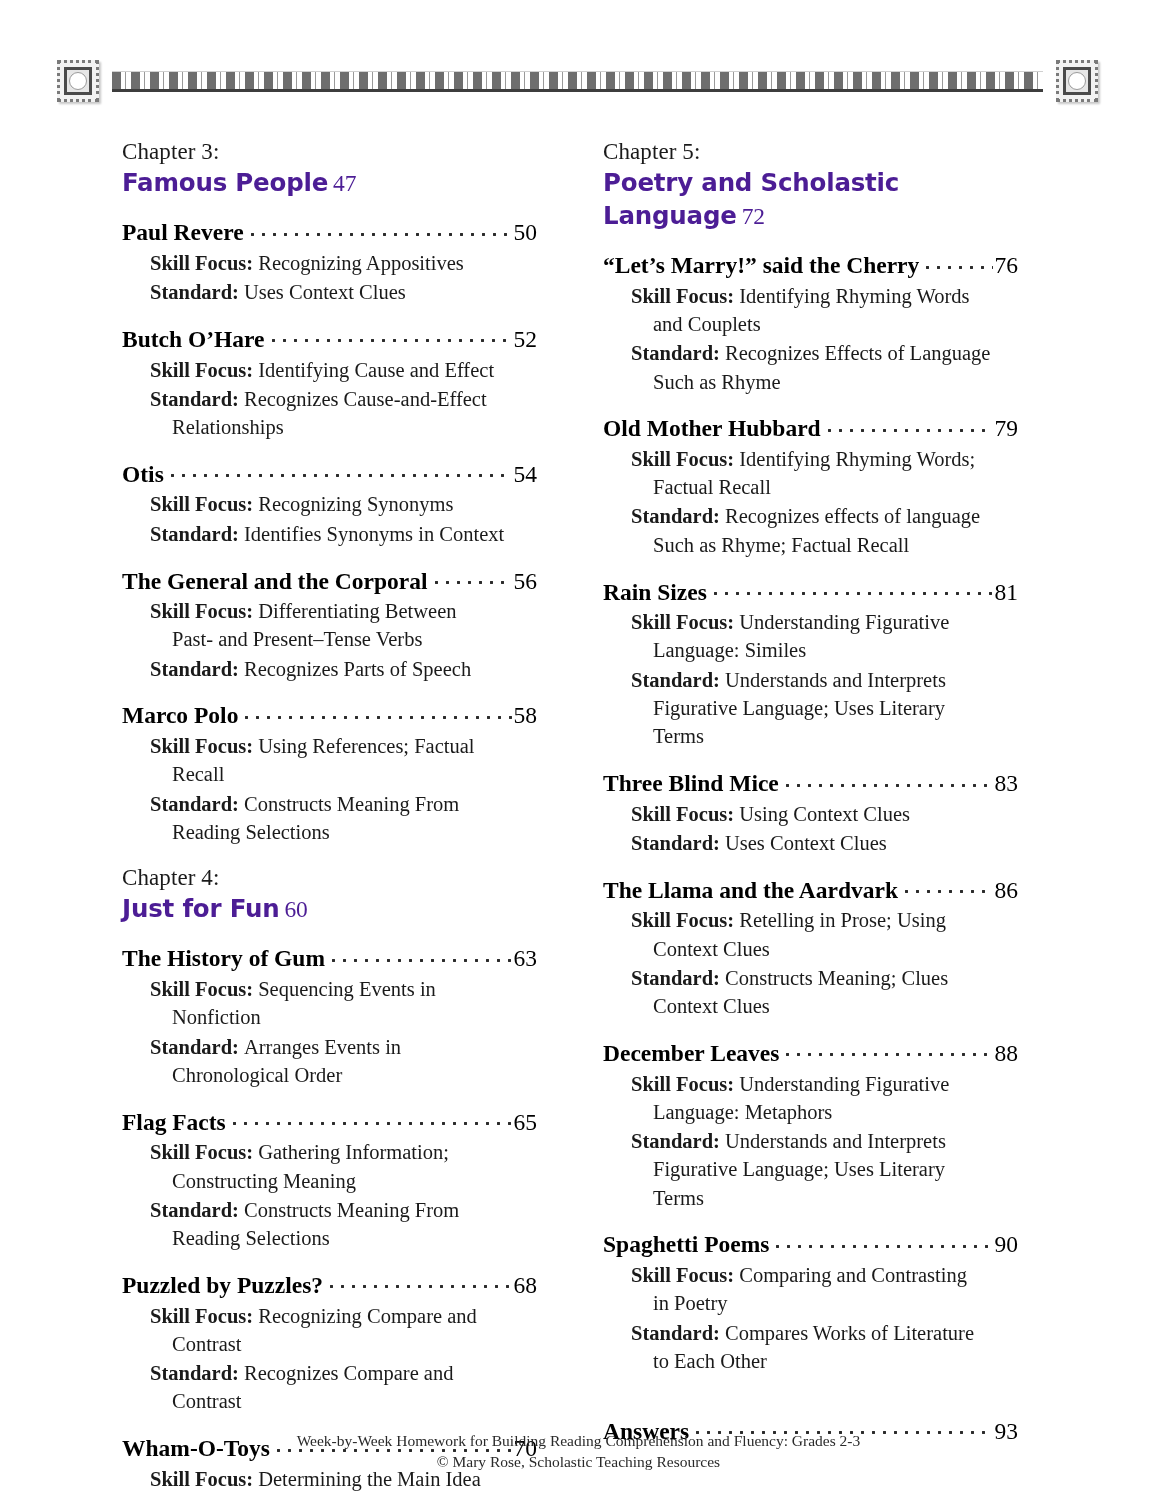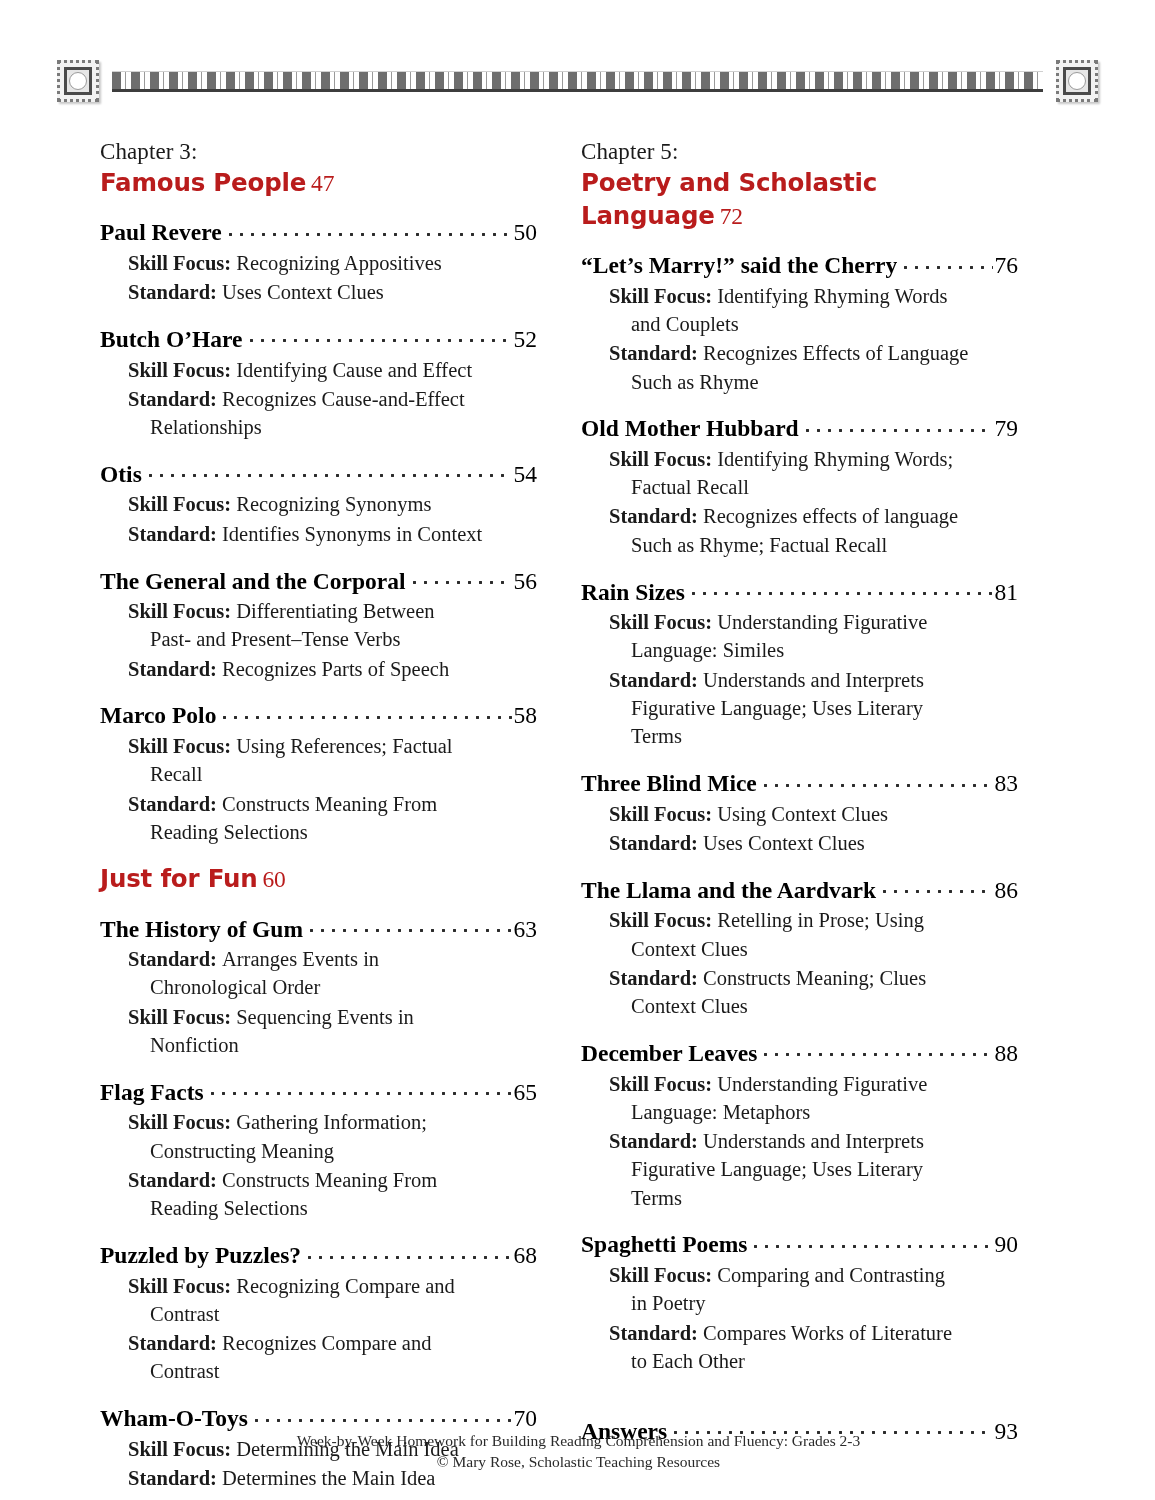--- a/index.html
+++ b/index.html
@@ -99,26 +99,26 @@
     line-height: 1.30;
     letter-spacing: 0.1px;
     color: #1a1a1a;
   }
   .chapter-title-row {
     font-family: "DejaVu Sans", sans-serif;
     font-size: 24.5px;
     font-weight: bold;
     letter-spacing: -0.2px;
     line-height: 1.34;
-    color: #b91c1c;
+    color: #4c1d95;
   }
   .chapter-title-row .title-text { white-space: pre-wrap; }
 
   
-  .entry { margin-top: 17px; }
+  .entry { margin-top: 17px; margin-left: 22px; }
   .entry-line {
     display: flex;
     align-items: baseline;
     font-family: "Liberation Serif", serif;
     font-size: 23.5px;
     font-weight: bold;
     line-height: 1.26;
     color: #000;
   }
   .entry-line .name { white-space: pre; }
@@ -243,30 +243,31 @@
       <div class="entry">
         <div class="entry-line">
           <span class="name">Marco Polo</span>
           <span class="leader"></span>
           <span class="pageno">58</span>
         </div>
         <div class="detail"><span class="lbl">Skill Focus: </span><span>Using References; Factual</span><span class="cont">Recall</span></div>
         <div class="detail"><span class="lbl">Standard: </span><span>Constructs Meaning From</span><span class="cont">Reading Selections</span></div>
       </div>
       <div class="entry chapter-block">
+        <div class="chapter-kicker">Chapter 4:</div>
         <div class="chapter-title-row"><span class="title-text">Just for Fun</span><span class="leader"></span><span class="pageno">60</span></div>
       </div>
       <div class="entry">
         <div class="entry-line">
           <span class="name">The History of Gum</span>
           <span class="leader"></span>
           <span class="pageno">63</span>
         </div>
+        <div class="detail"><span class="lbl">Skill Focus: </span><span>Sequencing Events in</span><span class="cont">Nonfiction</span></div>
         <div class="detail"><span class="lbl">Standard: </span><span>Arranges Events in</span><span class="cont">Chronological Order</span></div>
-        <div class="detail"><span class="lbl">Skill Focus: </span><span>Sequencing Events in</span><span class="cont">Nonfiction</span></div>
       </div>
       <div class="entry">
         <div class="entry-line">
           <span class="name">Flag Facts</span>
           <span class="leader"></span>
           <span class="pageno">65</span>
         </div>
         <div class="detail"><span class="lbl">Skill Focus: </span><span>Gathering Information;</span><span class="cont">Constructing Meaning</span></div>
         <div class="detail"><span class="lbl">Standard: </span><span>Constructs Meaning From</span><span class="cont">Reading Selections</span></div>
       </div>

